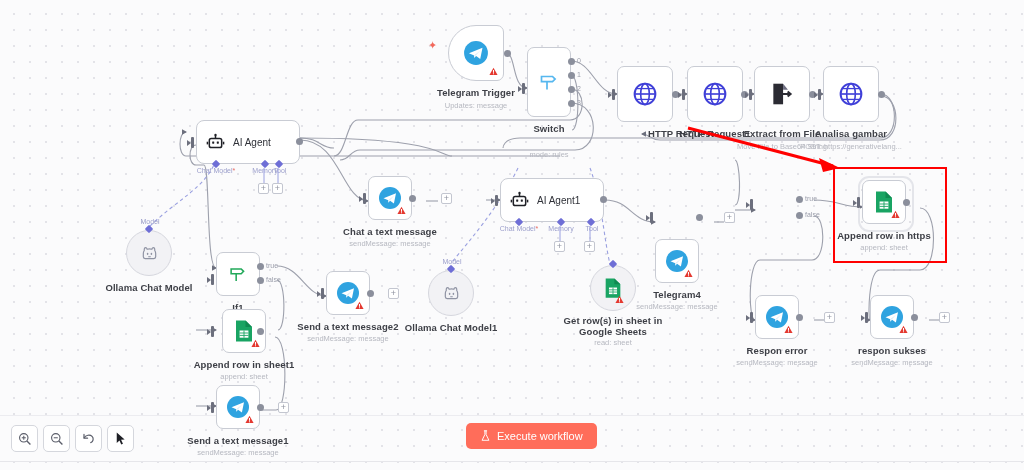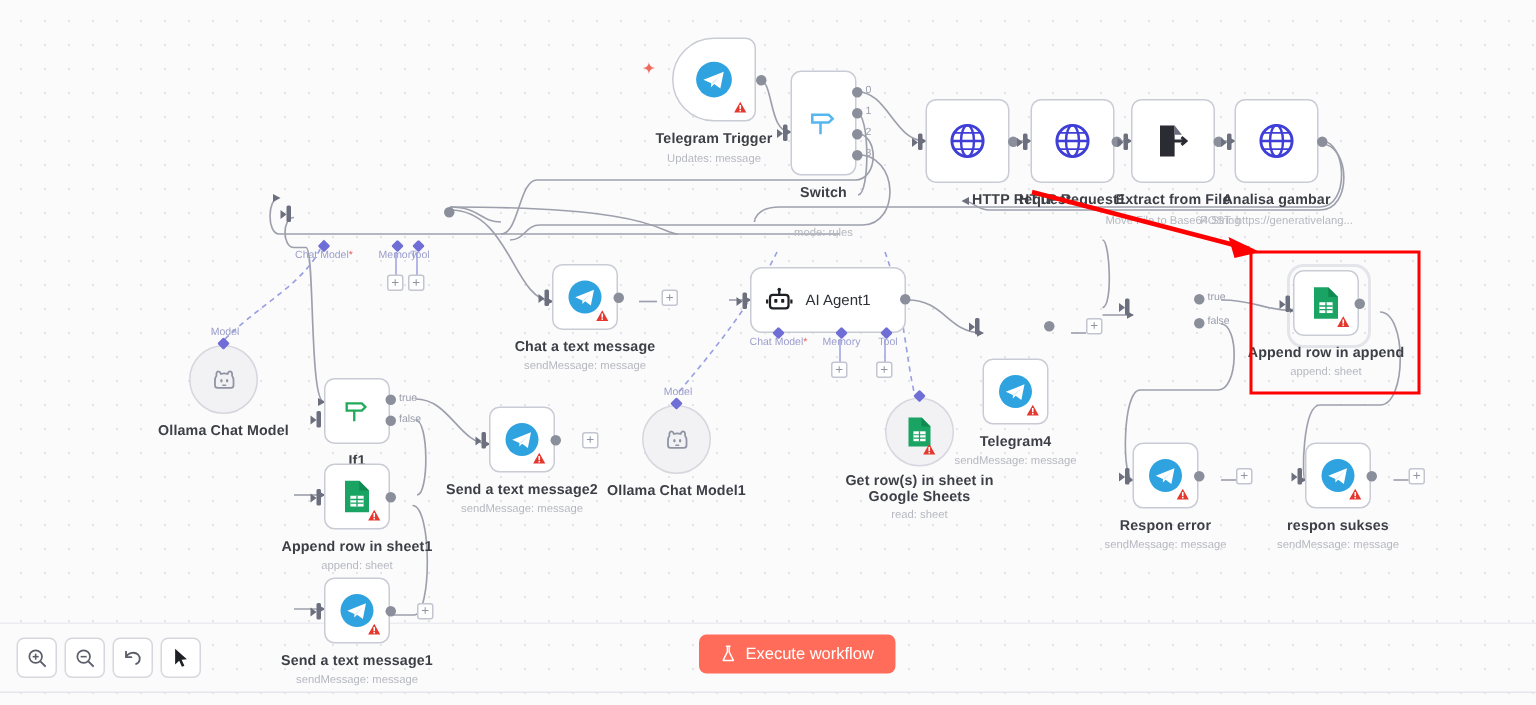--- a/index.html
+++ b/index.html
@@ -418,20 +418,34 @@
           <line x1="4" y1="7" x2="20" y2="7" stroke="#3f3fd8" stroke-width="1.2"></line>
           <line x1="4" y1="17" x2="20" y2="17" stroke="#3f3fd8" stroke-width="1.2"></line>
         </svg>
       </div>
       <div class="caption" style="top:62px;">Analisa gambar</div>
       <div class="subcaption" style="top:76px;">POST: https://generativelang...</div>
     </div>
     <div class="ep in" style="left:818px; top:89px;"></div>
     <div class="ep" style="left:878px; top:91px;"></div>
 
+    <div class="node wide" style="left:196px; top:120px;">
+      <div class="box">
+        <svg width="19" height="19" viewBox="0 0 24 24">
+          <rect x="4.2" y="7" width="15.6" height="11.4" rx="2.4" fill="none" stroke="#1f2026" stroke-width="1.9"></rect>
+          <rect x="7.8" y="10.6" width="2.6" height="3" rx="0.6" fill="#1f2026"></rect>
+          <rect x="13.6" y="10.6" width="2.6" height="3" rx="0.6" fill="#1f2026"></rect>
+          <line x1="12" y1="3.2" x2="12" y2="7" stroke="#1f2026" stroke-width="1.9"></line>
+          <circle cx="12" cy="2.6" r="1.5" fill="#1f2026"></circle>
+          <line x1="1.8" y1="11" x2="1.8" y2="14.4" stroke="#1f2026" stroke-width="1.9"></line>
+          <line x1="22.2" y1="11" x2="22.2" y2="14.4" stroke="#1f2026" stroke-width="1.9"></line>
+        </svg>
+        <span class="inner-label">AI Agent</span>
+      </div>
+    </div>
     <div class="ep in" style="left:191px; top:137px;"></div>
     <div class="ep" style="left:296px; top:138px;"></div>
     <div class="ep ai" style="left:213px; top:161px;"></div>
     <div class="ep ai" style="left:262px; top:161px;"></div>
     <div class="ep ai" style="left:276px; top:161px;"></div>
     <div class="conn-label" style="left:216px; top:167px;">
       <span>Chat Model</span><span class="req">*</span>
     </div>
     <div class="conn-label" style="left:265px; top:167px;">Memory</div>
     <div class="conn-label" style="left:280px; top:167px;">Tool</div>
@@ -464,21 +478,21 @@
         </svg>
       </div>
       <div class="caption" style="top:50px;">If1</div>
     </div>
     <div class="ep in" style="left:211px; top:274px;"></div>
     <div class="ep" style="left:257px; top:263px;"></div>
     <div class="ep" style="left:257px; top:277px;"></div>
     <div class="out-label" style="left:266px; top:262px;">true</div>
     <div class="out-label" style="left:266px; top:276px;">false</div>
 
-    <div class="node" style="left:216px; top:309px;text-decoration:underline;">
+    <div class="node" style="left:222px; top:309px;text-decoration:underline;">
       <div class="box" style="width:44px;height:44px;">
         <svg width="22" height="24" viewBox="0 0 20 24">
           <path d="M2 1.5 h9.5 L18 8 v14.5 H2 z" fill="#19a463"></path>
           <path d="M11.5 1.5 L18 8 h-6.5 z" fill="#0f8a51"></path>
           <rect x="5.6" y="11.5" width="8.8" height="7.2" fill="#ffffff"></rect>
           <g stroke="#19a463" stroke-width="0.9">
             <line x1="5.6" y1="14" x2="14.4" y2="14"></line>
             <line x1="5.6" y1="16.4" x2="14.4" y2="16.4"></line>
             <line x1="10" y1="11.5" x2="10" y2="18.7"></line>
           </g>
@@ -661,21 +675,21 @@
             <line x1="5.6" y1="16.4" x2="14.4" y2="16.4"></line>
             <line x1="10" y1="11.5" x2="10" y2="18.7"></line>
           </g>
         </svg>
         <svg class="warn" viewBox="0 0 12 12">
           <path d="M6 1 L11.4 10.6 L0.6 10.6 Z" fill="#e4382f"></path>
           <rect x="5.3" y="4" width="1.4" height="3.7" fill="#fff"></rect>
           <rect x="5.3" y="8.4" width="1.4" height="1.3" fill="#fff"></rect>
         </svg>
       </div>
-      <div class="caption" style="top:50px;">Append row in append</div>
+      <div class="caption" style="top:50px;">Append row in https</div>
       <div class="subcaption" style="top:63px;">append: sheet</div>
     </div>
     <div class="ep in" style="left:857px; top:197px;"></div>
     <div class="ep" style="left:903px; top:199px;"></div>
 
     <div class="node" style="left:755px; top:295px;">
       <div class="box" style="width:44px;height:44px;">
         <svg width="24" height="24" viewBox="0 0 24 24">
           <circle cx="12" cy="12" r="11" fill="#2fa3e0"></circle>
           <path d="M5.5 12.2 L18 7.2 L15.9 17.6 L12.1 14.8 L10.2 16.7 L10.3 14.3 Z" fill="#ffffff"></path>

